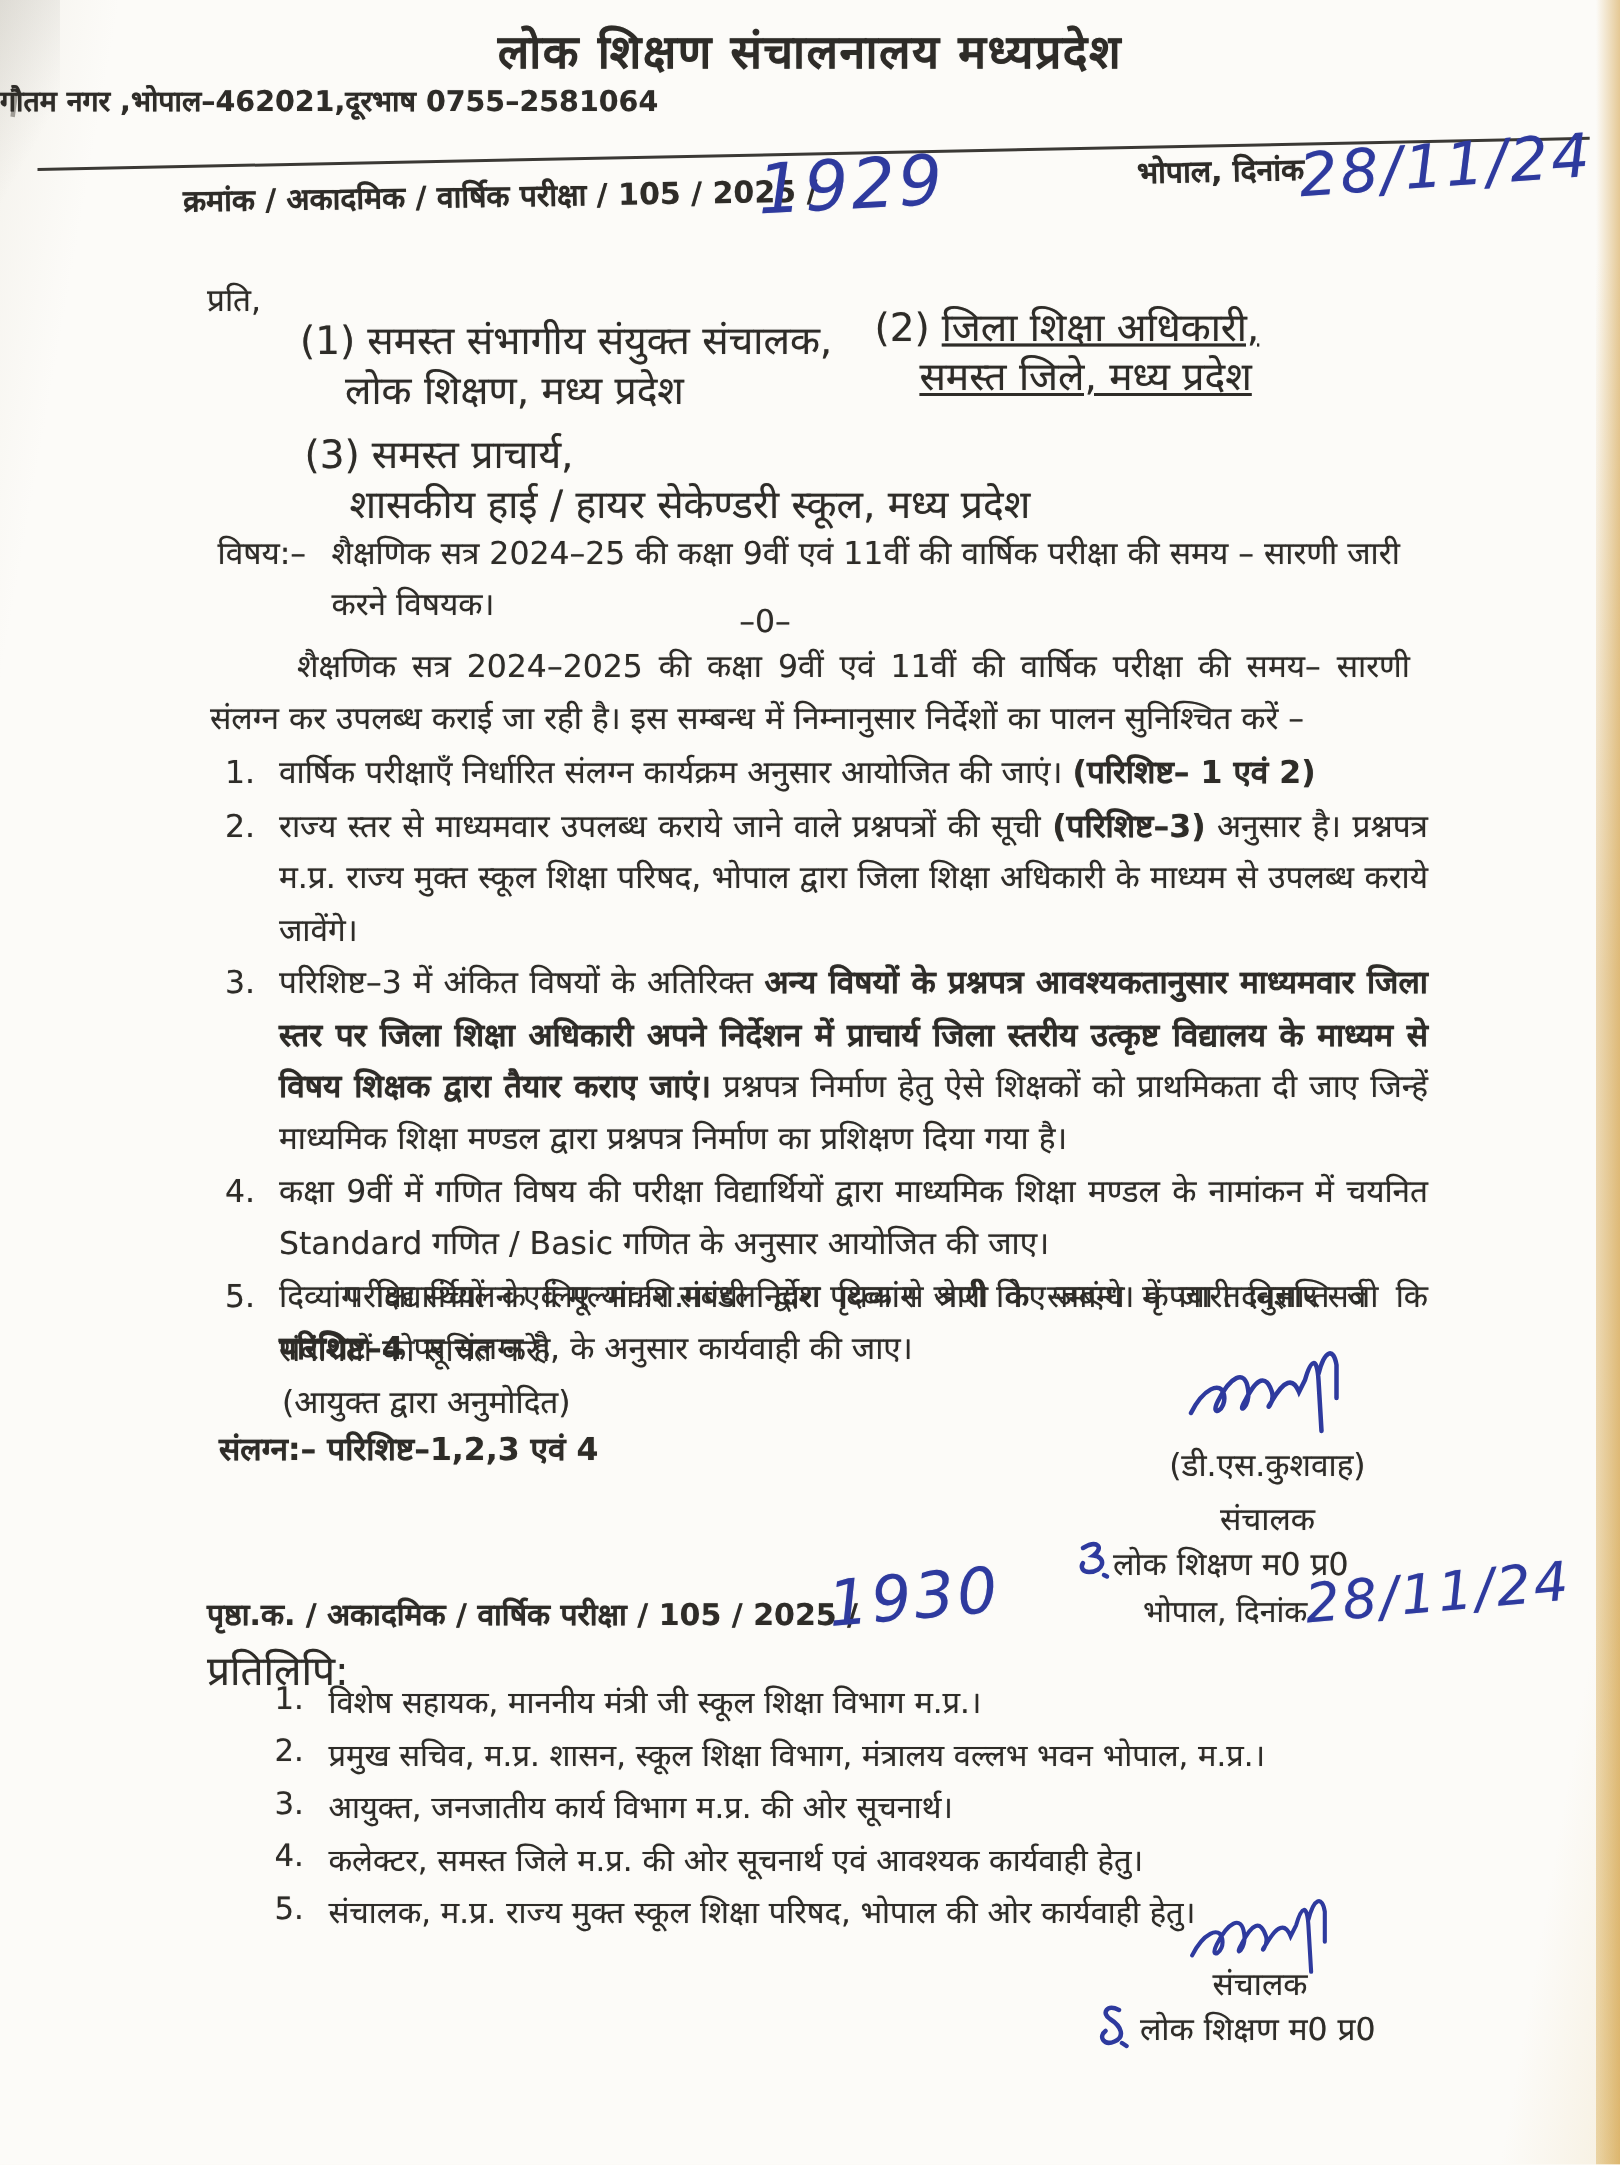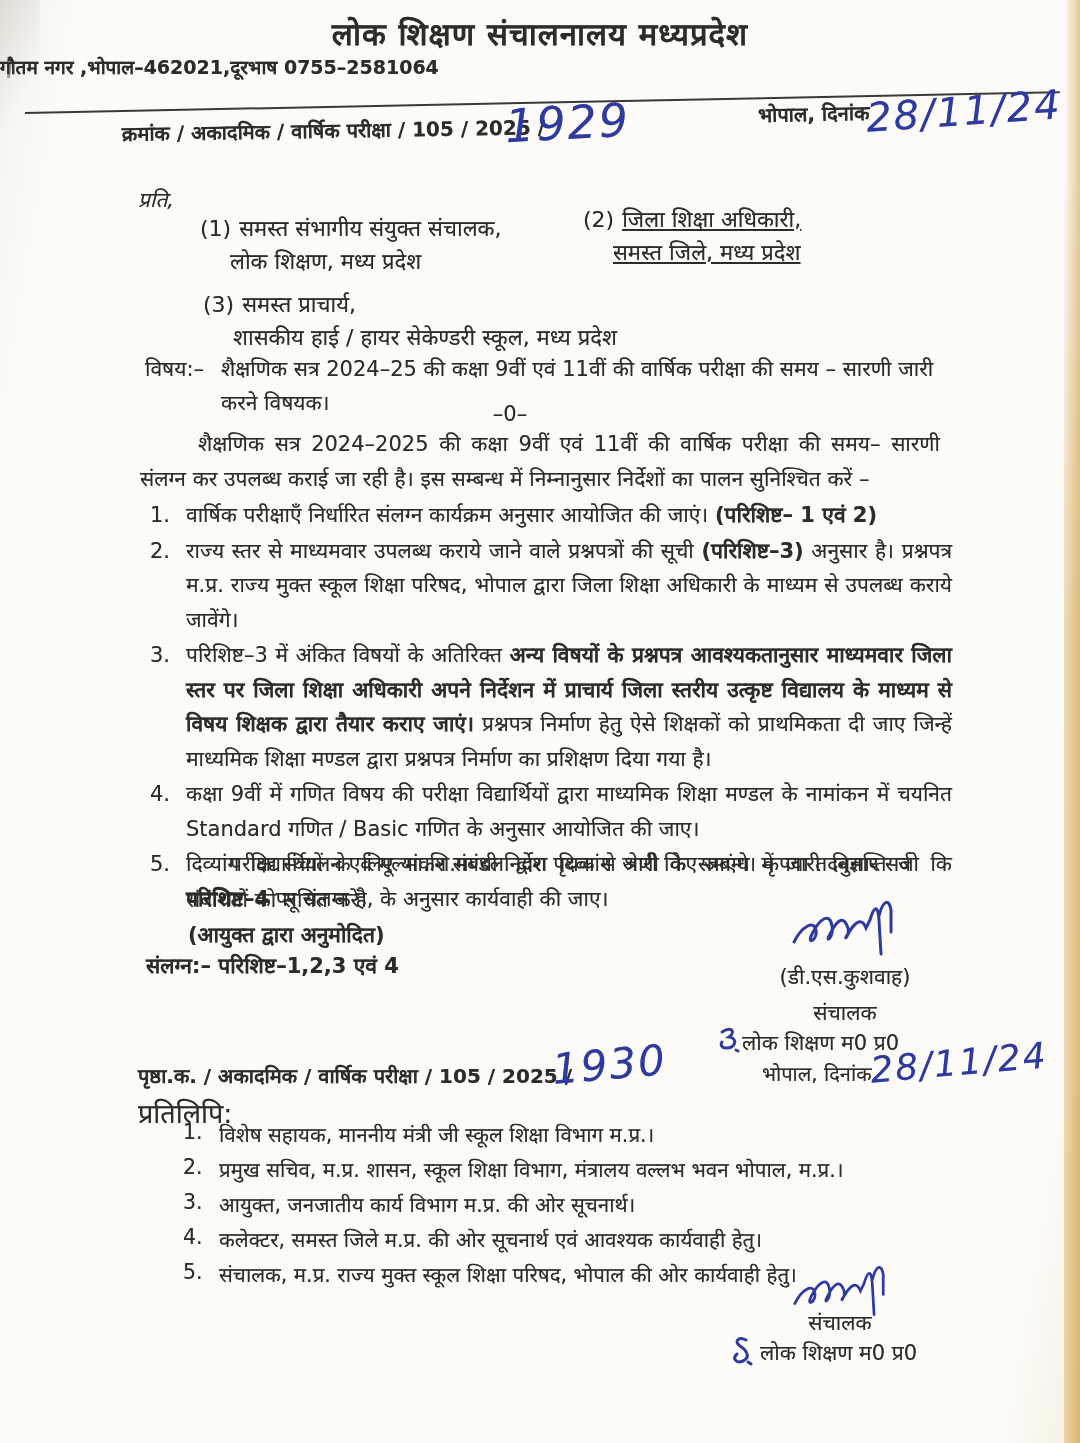--- a/index.html
+++ b/index.html
@@ -37,34 +37,34 @@
   .org-title{ left:0; right:0; top:12px; text-align:center; font-size:31px; font-weight:700; letter-spacing:1px; }
   .org-address{ left:0; right:0; top:54px; text-align:left; font-size:19px; font-weight:600; }
   .rule{
     left:25px; top:112px; width:1035px; height:2px; background:#3b3935;
     transform:rotate(-1.15deg); transform-origin:left center;
   }
   .refline{ left:122px; top:120px; font-size:20px; transform:rotate(-0.9deg); transform-origin:left center; }
   .hand-refno{ left:505px; top:96px; font-size:46px; transform:rotate(-3deg); }
   .placedate-top{ left:758px; top:100px; font-size:20px; transform:rotate(-1.2deg); }
   .hand-date-top{ left:866px; top:88px; font-size:40px; transform:rotate(-4deg); }
-  .salutation{ left:138px; top:185px; font-size:21px;font-style:italic; }
-  .recip{ font-size:22px; line-height:33px; }
+  .salutation{ left:138px; top:185px; font-size:21px; }
+  .recip{ font-size:26px; line-height:33px; }
   .recip .num{ display:inline-block; margin-right:8px; }
   .recip .l2{ padding-left:30px; }
   .subject-row{ left:145px; top:352px; width:800px; display:flex; font-size:21px; line-height:34px; }
   .subject-row .lbl{ flex:0 0 76px; }
   .divider{ left:0; right:60px; top:402px; text-align:center; font-size:21px; }
   .opening{ left:140px; top:427px; width:800px; font-size:21px; line-height:35px; text-indent:58px; text-align:justify; }
   .inst-list{ left:150px; top:498px; width:802px; font-size:21px; line-height:34.5px; }
   .li{ display:flex; margin-bottom:1px; }
   .li .num{ flex:0 0 36px; }
   .li .litext{ flex:1; text-align:justify; }
   .closing{ left:186px; top:846px; width:732px; font-size:21px; line-height:36px; text-indent:44px; }
-  .approval{ left:188px; top:920px; font-size:21px; font-weight:700; }
+  .approval{ left:188px; top:920px; font-size:21px; font-weight:400; }
   .enclosure{ left:146px; top:951px; font-size:21px; font-weight:700; }
   .sigblock{ text-align:center; font-size:21px; }
   .sig1-svg{ left:788px; top:892px; }
   .sig1-name{ left:740px; top:962px; width:210px; }
   .sig1-desg{ left:740px; top:998px; width:210px; }
   .sig1-org{ left:742px; top:1028px; font-size:21px; }
   .sig1-mark{ left:716px; top:1024px; }
   .sig1-place{ left:762px; top:1060px; font-size:20px; }
   .hand-date-mid{ left:870px; top:1042px; font-size:36px; transform:rotate(-5deg); }
   .endref{ left:138px; top:1062px; font-size:20px; font-weight:600; }

